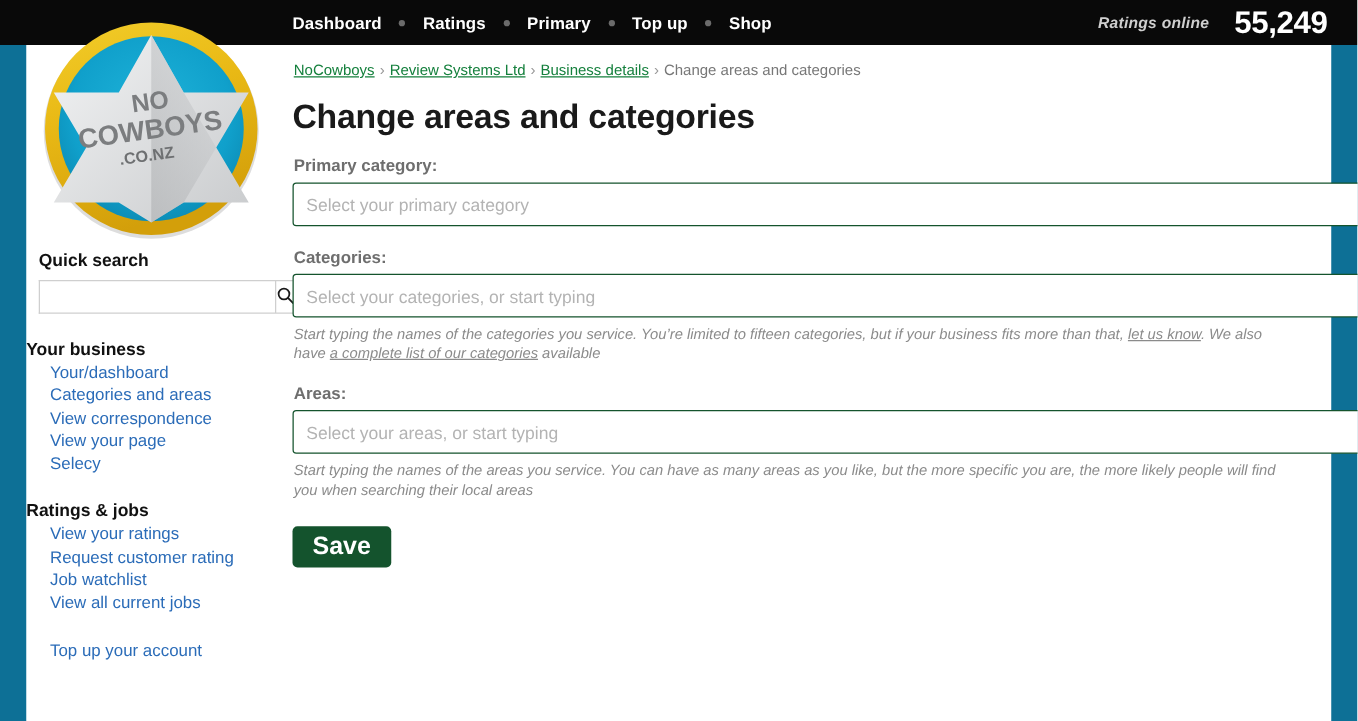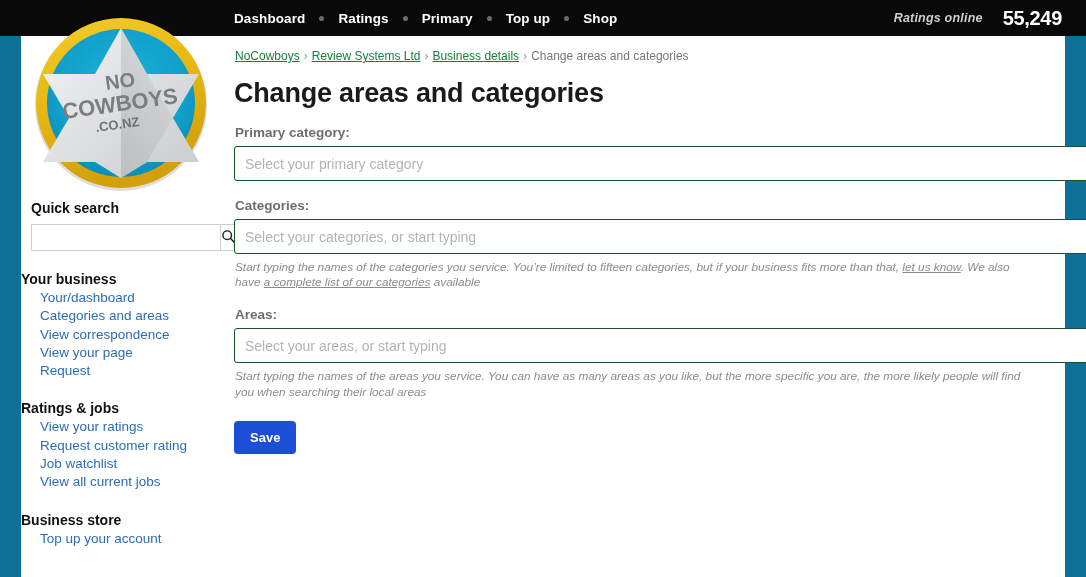--- a/index.html
+++ b/index.html
@@ -46,21 +46,21 @@
   }
   .ratings-online {
     position: absolute; right: 24px; top: 0; height: 36px;
     display: flex; align-items: center; gap: 20px;
   }
   .ratings-online .ro-label {
     color: #cfcfcf; font-size: 12.5px; font-style: italic; font-weight: bold;
     letter-spacing: .2px;
   }
   .ratings-online .ro-count {
-    color: #ffffff; font-size: 20px; font-weight: bold; letter-spacing: -.3px;
+    color: #ffffff; font-size: 25px; font-weight: bold; letter-spacing: -.3px;
     line-height: 1;
   }
 
   
   .logo {
     position: absolute; left: 30px; top: 12px;
     width: 182px; height: 182px;
     z-index: 8;
   }
 
@@ -146,22 +146,22 @@
   }
   .help {
     font-size: 11.8px; font-style: italic; color: #8b8b8b;
     line-height: 15.2px; margin: 6px 0 0 1px; width: 790px;
   }
   .help a { color: #8b8b8b; text-decoration: underline; }
   .field-block { margin-bottom: 17px; }
 
   .save-btn {
     margin-top: 4px;
-    background: #1d4ed8; border: none; border-radius: 4px;
-    color: #ffffff; font-size: 13px; font-weight: bold;
+    background: #14532d; border: none; border-radius: 4px;
+    color: #ffffff; font-size: 20px; font-weight: bold;
     padding: 0 16px; height: 33px; min-width: 57px;
     cursor: pointer;
     font-family: "Liberation Sans", sans-serif;
   }
 </style>
 </head>
 <body>
 
 <div class="page">
 
@@ -235,33 +235,32 @@
         </span>
       </button>
     </div>
 
     <div class="nav-group">
       <div class="nav-group-title">Your business</div>
       <a class="nav-link" href="#">Your/dashboard</a>
       <a class="nav-link" href="#">Categories and areas</a>
       <a class="nav-link" href="#">View correspondence</a>
       <a class="nav-link" href="#">View your page</a>
-      <a class="nav-link" href="#">Request</a>
+      <a class="nav-link" href="#">Selecy</a>
     </div>
 
     <div class="nav-group">
       <div class="nav-group-title">Ratings &amp; jobs</div>
       <a class="nav-link" href="#">View your ratings</a>
       <a class="nav-link" href="#">Request customer rating</a>
       <a class="nav-link" href="#">Job watchlist</a>
       <a class="nav-link" href="#">View all current jobs</a>
     </div>
 
     <div class="nav-group">
-      <div class="nav-group-title">Business store</div>
       <a class="nav-link" href="#">Top up your account</a>
     </div>
   </aside>
 
   <main class="main">
 
     <div class="breadcrumb">
       <a href="#">NoCowboys</a><span class="crumb-sep">›</span><a href="#">Review Systems Ltd</a><span class="crumb-sep">›</span><a href="#">Business details</a><span class="crumb-sep">›</span><span class="current">Change areas and categories</span>
     </div>
 

